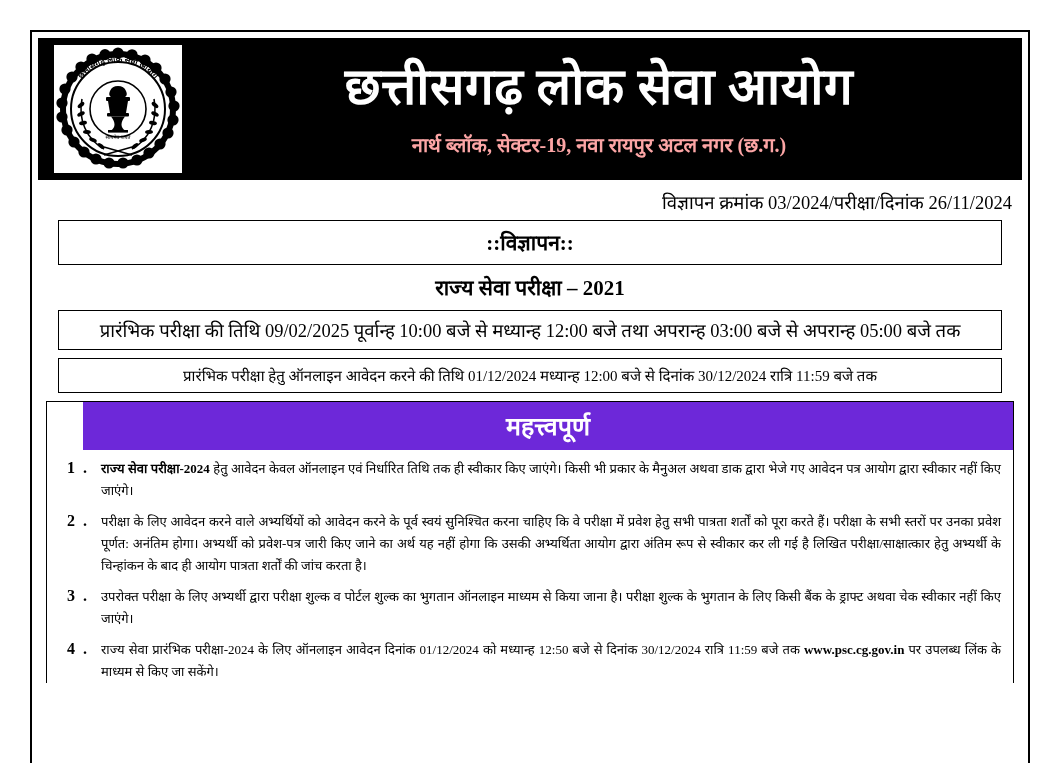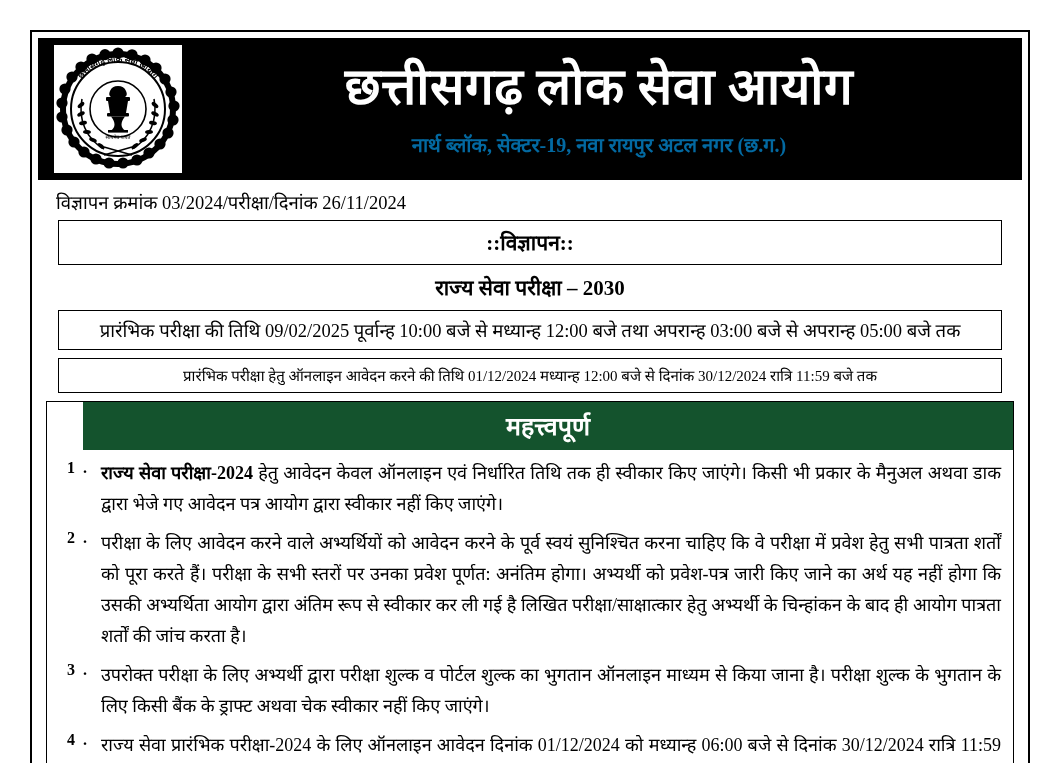--- a/index.html
+++ b/index.html
@@ -51,31 +51,31 @@
   }
   .org-title {
     color: #ffffff;
     font-size: 51px;
     font-weight: bold;
     line-height: 1.08;
     letter-spacing: 0.5px;
     white-space: nowrap;
   }
   .org-address {
-    color: #0369a1;
+    color: #fca5a5;
     font-size: 20px;
     font-weight: bold;
     margin-top: 16px;
     white-space: nowrap;
   }
 
   
   .meta-row {
     display: flex;
-    justify-content: flex-start;
+    justify-content: flex-end;
     align-items: baseline;
     padding: 9px 16px 6px 24px;
     font-size: 18.5px;
     gap: 32px;
   }
 
   
   .boxarea { padding: 0 26px; }
   .infobox {
     border: 1.6px solid #000;
@@ -98,21 +98,21 @@
   .box-line.bold { font-weight: bold; font-size: 20px; }
   .box-line.big { font-size: 15px; }
 
   
   .important-wrap {
     margin: 1px 14px 0 14px;
     border: 1.6px solid #000;
     border-bottom: none;
   }
   .important-banner {
-    background: #14532d;
+    background: #6d28d9;
     color: #ffffff;
     text-align: center;
     font-size: 25px;
     font-weight: bold;
     padding: 6px 0 8px 0;
     margin-left: 36px;
   }
   .notes {
     padding: 8px 0 0 0;
   }
@@ -126,21 +126,21 @@
     flex: 0 0 44px;
     font-size: 16px;
     font-weight: bold;
     letter-spacing: 2px;
     padding-top: 1px;
     text-align: left;
     padding-left: 10px;
   }
   .note-body {
     flex: 1 1 auto;
-    font-size: 18px;
+    font-size: 13px;
     line-height: 1.72;
     text-align: justify;
   }
   .note-body b { font-weight: bold; }
 </style>
 </head>
 <body>
 
 <div class="page">
 
@@ -239,21 +239,21 @@
   <div class="meta-row">
     <span>विज्ञापन क्रमांक 03/2024/परीक्षा/दिनांक 26/11/2024</span>
   </div>
 
   <div class="boxarea">
 
     <div class="infobox">
       <div class="box-title">::विज्ञापन::</div>
     </div>
 
-    <div class="plain-line">राज्य सेवा परीक्षा – 2030</div>
+    <div class="plain-line">राज्य सेवा परीक्षा – 2021</div>
 
     <div class="infobox tight">
       <div class="box-line">प्रारंभिक परीक्षा की तिथि 09/02/2025 पूर्वान्ह 10:00 बजे से मध्यान्ह 12:00 बजे तथा अपरान्ह 03:00 बजे से अपरान्ह 05:00 बजे तक</div>
     </div>
 
 
     <div class="infobox tight">
       <div class="box-line big">प्रारंभिक परीक्षा हेतु ऑनलाइन आवेदन करने की तिथि  01/12/2024 मध्यान्ह 12:00 बजे से दिनांक  30/12/2024 रात्रि 11:59 बजे तक</div>
     </div>
 
@@ -274,19 +274,19 @@
         <div class="note-body"><span>परीक्षा के लिए आवेदन करने वाले अभ्यर्थियों को आवेदन करने के पूर्व स्वयं सुनिश्चित करना चाहिए कि वे परीक्षा में प्रवेश हेतु सभी पात्रता शर्तों को पूरा करते हैं। परीक्षा के सभी स्तरों पर उनका प्रवेश पूर्णत: अनंतिम होगा। अभ्यर्थी को प्रवेश-पत्र जारी किए जाने का अर्थ यह नहीं होगा कि उसकी अभ्यर्थिता आयोग द्वारा अंतिम रूप से स्वीकार कर ली गई है लिखित परीक्षा/साक्षात्कार हेतु अभ्यर्थी के चिन्हांकन के बाद ही आयोग पात्रता शर्तों की जांच करता है।</span></div>
       </div>
 
       <div class="note">
         <div class="note-num">3 .</div>
         <div class="note-body"><span>उपरोक्त परीक्षा के लिए अभ्यर्थी द्वारा परीक्षा शुल्क व पोर्टल शुल्क का भुगतान ऑनलाइन माध्यम से किया जाना है। परीक्षा शुल्क के भुगतान के लिए किसी बैंक के ड्राफ्ट अथवा चेक स्वीकार नहीं किए जाएंगे।</span></div>
       </div>
 
       <div class="note">
         <div class="note-num">4 .</div>
-        <div class="note-body"><span>राज्य सेवा प्रारंभिक परीक्षा-2024 के लिए ऑनलाइन आवेदन दिनांक 01/12/2024 को मध्यान्ह 06:00 बजे से दिनांक 30/12/2024 रात्रि 11:59 बजे तक </span><b>www.psc.cg.gov.in</b><span> पर उपलब्ध लिंक के माध्यम से किए जा सकेंगे।</span></div>
+        <div class="note-body"><span>राज्य सेवा प्रारंभिक परीक्षा-2024 के लिए ऑनलाइन आवेदन दिनांक 01/12/2024 को मध्यान्ह 12:50 बजे से दिनांक 30/12/2024 रात्रि 11:59 बजे तक </span><b>www.psc.cg.gov.in</b><span> पर उपलब्ध लिंक के माध्यम से किए जा सकेंगे।</span></div>
       </div>
 
     </div>
   </div>
 
 </div>
 
 </body></html>

